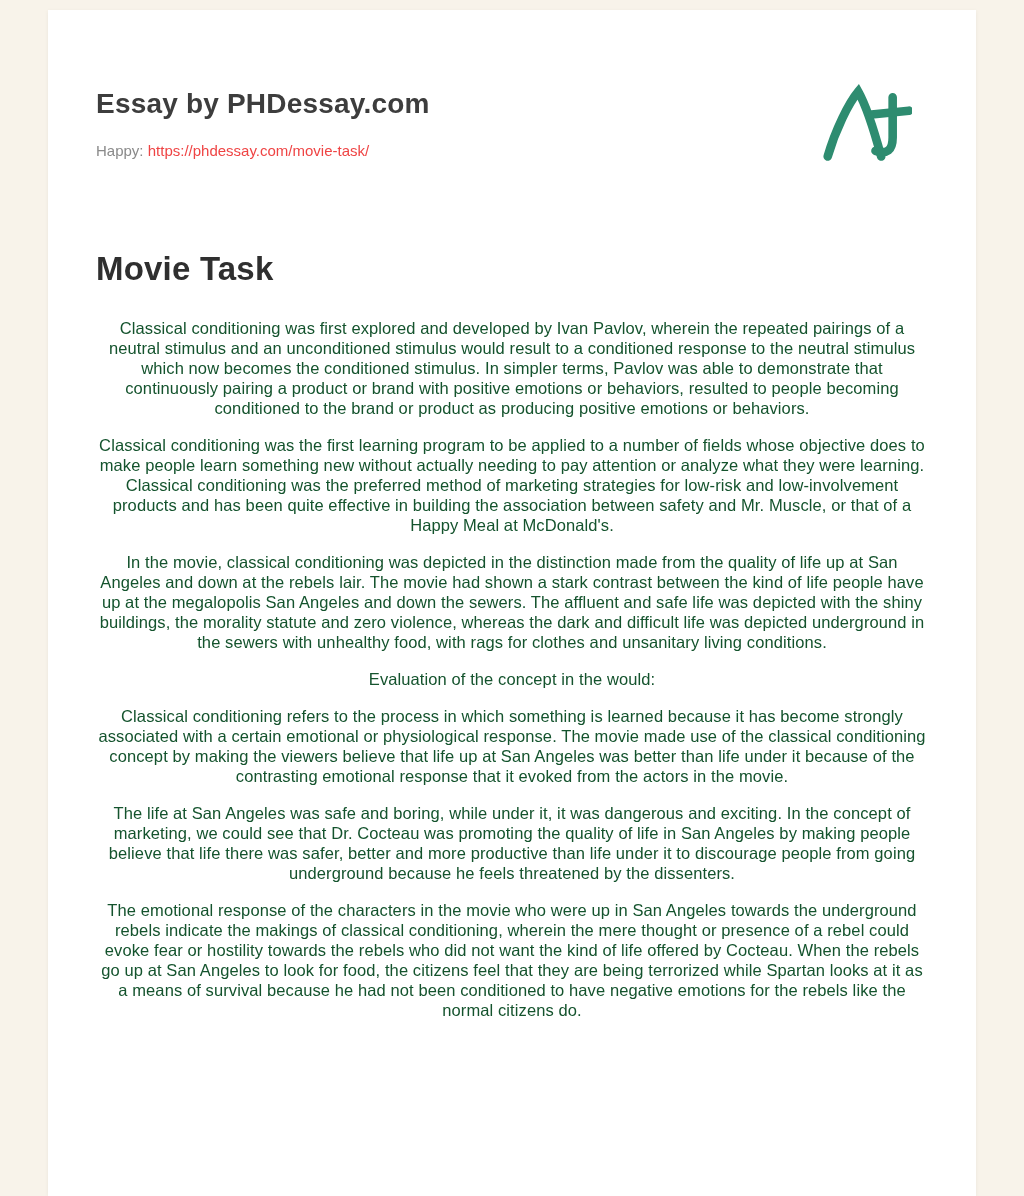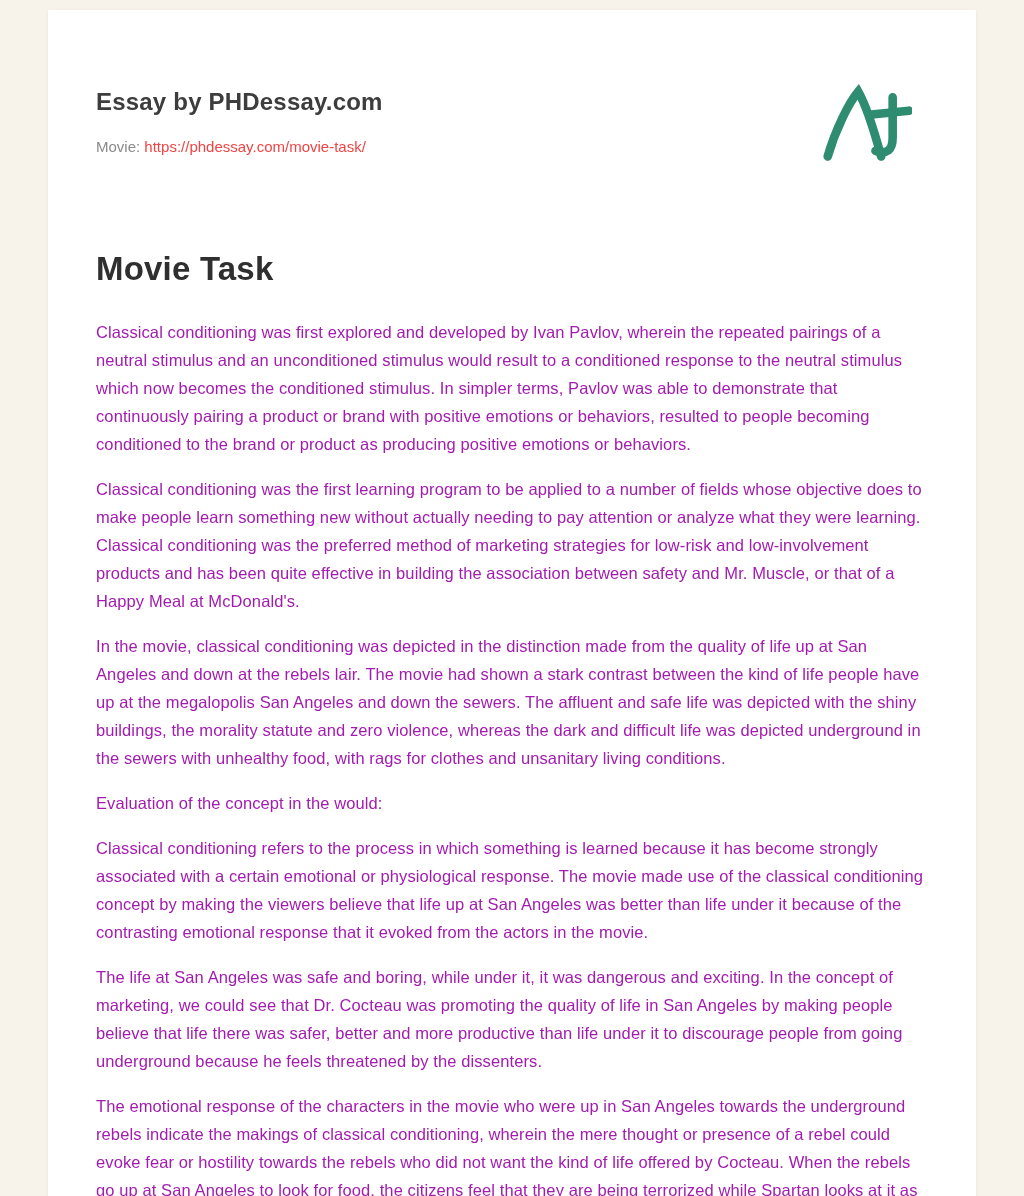--- a/index.html
+++ b/index.html
@@ -19,21 +19,21 @@
     padding: 72px 48px 40px 48px;
     position: relative;
   }
   .doc-header-row {
     display: flex;
     justify-content: space-between;
     align-items: flex-start;
   }
   .doc-header-text { padding-top: 6px; }
   .doc-site-title {
-    font-size: 24px;
+    font-size: 28px;
     font-weight: bold;
     color: #3d3d3d;
     letter-spacing: 0.2px;
   }
   .doc-source-line {
     margin-top: 22px;
     font-size: 15px;
     color: #8a8a8a;
   }
   .doc-source-link {
@@ -45,36 +45,37 @@
   .article-title {
     margin-top: 78px;
     font-size: 33px;
     font-weight: bold;
     color: #2f2f2f;
     letter-spacing: 0.2px;
   }
   .article-body { margin-top: 30px; }
   .article-body p {
     font-size: 16.5px;
-    line-height: 28px;
-    color: #a21caf;
+    line-height: 20px;
+    color: #14532d;
     margin-bottom: 17px;
     letter-spacing: 0.1px;
+    text-align: center;
   }
 </style>
 </head>
 <body>
 
 <div class="page-card">
 
   <div class="doc-header-row">
     <div class="doc-header-text">
       <div class="doc-site-title">Essay by PHDessay.com</div>
       <div class="doc-source-line">
-        <span>Movie:</span>
+        <span>Happy:</span>
         <a class="doc-source-link">https://phdessay.com/movie-task/</a>
       </div>
     </div>
 
     <div class="doc-logo">
       <svg width="96" height="86" viewBox="0 0 100 90" aria-hidden="true">
         <path d="M12 78 C20 50 34 22 44 10 C52 24 62 56 68 78" stroke="#2e8c70" stroke-width="9" fill="none" stroke-linecap="round"></path>
         <path d="M80 16 L80 58 Q80 78 62 72" stroke="#2e8c70" stroke-width="9" fill="none" stroke-linecap="round"></path>
         <path d="M58 34 L97 30" stroke="#2e8c70" stroke-width="9" fill="none" stroke-linecap="round"></path>
       </svg>

